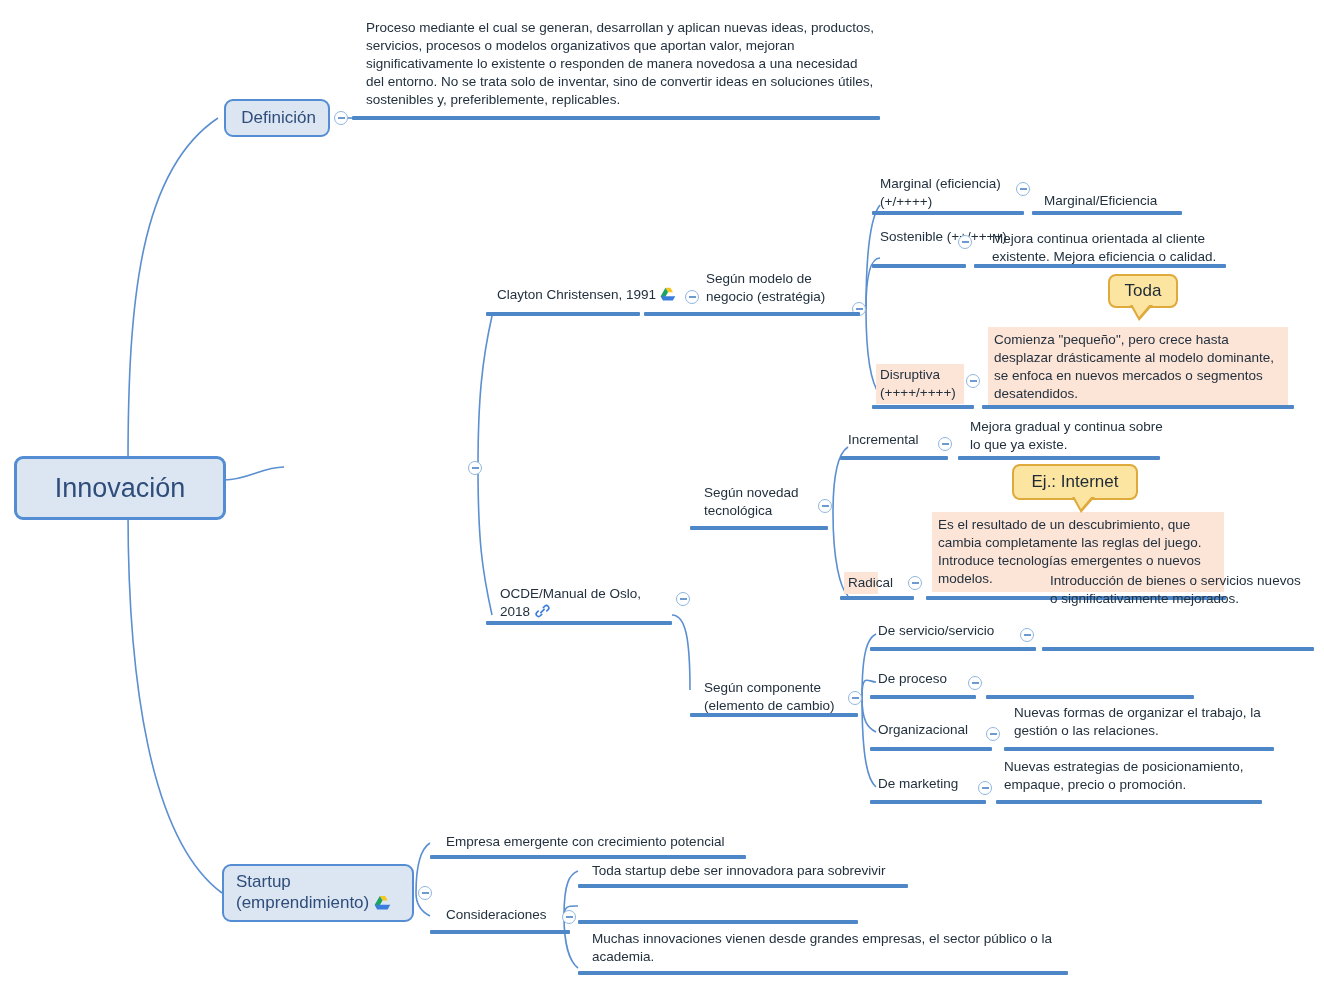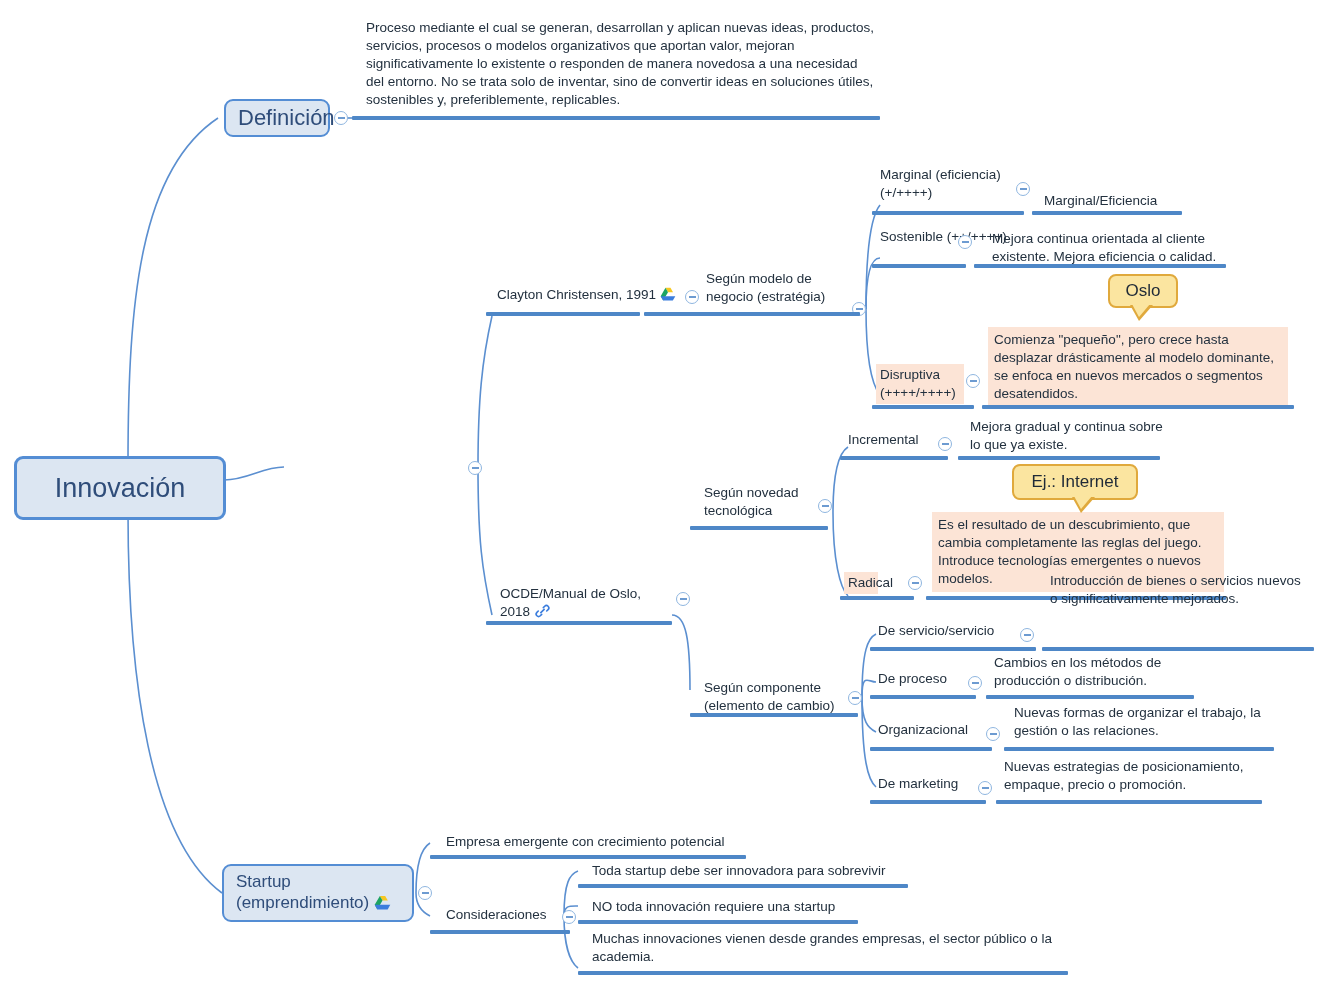--- a/index.html
+++ b/index.html
@@ -97,21 +97,21 @@
 
       <path d="M340,118 L352,118"></path>
     </g>
   </svg>
 
   <div class="boxnode" style="left:14px;top:456px;width:212px;height:64px;">
     <span class="label" style="font-size:27px;text-align:center;">Innovación</span>
   </div>
 
   <div class="boxnode thin" style="left:224px;top:99px;width:106px;height:38px;">
-    <span class="label" style="font-size:22px;text-align:right;">Definición</span>
+    <span class="label" style="font-size:17px;text-align:right;">Definición</span>
   </div>
   <div class="collapse" style="left:334px;top:111px;"></div>
   <div class="bar" style="left:352px;top:116px;width:528px;"></div>
   <div class="topic" style="left:366px;top:19px;width:510px;">
     <span class="txt" style="font-size:13.5px;">Proceso mediante el cual se generan, desarrollan y aplican nuevas ideas, productos, servicios, procesos o modelos organizativos que aportan valor, mejoran significativamente lo existente o responden de manera novedosa a una necesidad del entorno. No se trata solo de inventar, sino de convertir ideas en soluciones útiles, sostenibles y, preferiblemente, replicables.</span>
   </div>
 
   <div class="collapse" style="left:468px;top:461px;"></div>
 
   <div class="topic" style="left:497px;top:286px;width:200px;">
@@ -127,21 +127,21 @@
   </div>
   <div class="collapse" style="left:685px;top:290px;"></div>
   <div class="bar" style="left:486px;top:312px;width:154px;"></div>
 
   <div class="topic" style="left:706px;top:270px;width:150px;">
     <span class="txt" style="font-size:13.5px;">Según modelo de negocio (estratégia)</span>
   </div>
   <div class="collapse" style="left:852px;top:302px;"></div>
   <div class="bar" style="left:644px;top:312px;width:216px;"></div>
 
-  <div class="topic" style="left:880px;top:166px;width:140px;">
+  <div class="topic" style="left:880px;top:175px;width:140px;">
     <span class="txt" style="font-size:13.5px;">Marginal (eficiencia) (+/++++)</span>
   </div>
   <div class="collapse" style="left:1016px;top:182px;"></div>
   <div class="bar" style="left:872px;top:211px;width:152px;"></div>
   <div class="topic" style="left:1044px;top:192px;width:200px;">
     <span class="txt" style="font-size:13.5px;">Marginal/Eficiencia</span>
   </div>
   <div class="bar" style="left:1032px;top:211px;width:150px;"></div>
 
   <div class="topic" style="left:880px;top:228px;width:130px;">
@@ -158,21 +158,21 @@
     <span class="txt" style="font-size:13.5px;">Disruptiva (++++/++++)</span>
   </div>
   <div class="collapse" style="left:966px;top:374px;"></div>
   <div class="bar" style="left:872px;top:405px;width:102px;"></div>
   <div class="topic hl" style="left:988px;top:327px;width:300px;padding:4px 6px;">
     <span class="txt" style="font-size:13.5px;">Comienza "pequeño", pero crece hasta desplazar drásticamente al modelo dominante, se enfoca en nuevos mercados o segmentos desatendidos.</span>
   </div>
   <div class="bar" style="left:982px;top:405px;width:312px;"></div>
 
   <div class="callout" style="left:1108px;top:274px;width:70px;height:34px;font-size:17px;">
-    <span>Oslo</span>
+    <span>Toda</span>
     <span class="ctail" style="left:20px;"></span>
     <span class="ctail-in" style="left:22px;"></span>
   </div>
 
   <div class="topic" style="left:500px;top:585px;width:170px;">
     <span class="txt" style="font-size:13.5px;">
       <span>OCDE/Manual de Oslo, 2018</span>
       <svg class="linkicon" viewBox="0 0 24 24" fill="none" stroke="#3b7ddd" stroke-width="2.4" stroke-linecap="round">
         <path d="M9.5 14.5 L14.5 9.5"></path>
         <path d="M13.2 6.9 L15.3 4.8 a3.6 3.6 0 0 1 5.1 5.1 L18.3 12"></path>
@@ -229,23 +229,20 @@
   <div class="topic" style="left:1050px;top:572px;width:260px;">
     <span class="txt" style="font-size:13.5px;">Introducción de bienes o servicios nuevos o significativamente mejorados.</span>
   </div>
   <div class="bar" style="left:1042px;top:647px;width:272px;"></div>
 
   <div class="topic" style="left:878px;top:670px;width:92px;">
     <span class="txt" style="font-size:13.5px;">De proceso</span>
   </div>
   <div class="collapse" style="left:968px;top:676px;"></div>
   <div class="bar" style="left:870px;top:695px;width:106px;"></div>
-  <div class="topic" style="left:994px;top:654px;width:200px;">
-    <span class="txt" style="font-size:13.5px;">Cambios en los métodos de producción o distribución.</span>
-  </div>
   <div class="bar" style="left:986px;top:695px;width:208px;"></div>
 
   <div class="topic" style="left:878px;top:721px;width:108px;">
     <span class="txt" style="font-size:13.5px;">Organizacional</span>
   </div>
   <div class="collapse" style="left:986px;top:727px;"></div>
   <div class="bar" style="left:870px;top:747px;width:122px;"></div>
   <div class="topic" style="left:1014px;top:704px;width:250px;">
     <span class="txt" style="font-size:13.5px;">Nuevas formas de organizar el trabajo, la gestión o las relaciones.</span>
   </div>
@@ -282,23 +279,20 @@
     <span class="txt" style="font-size:13.5px;">Consideraciones</span>
   </div>
   <div class="collapse" style="left:562px;top:910px;"></div>
   <div class="bar" style="left:430px;top:930px;width:140px;"></div>
 
   <div class="topic" style="left:592px;top:862px;width:340px;">
     <span class="txt" style="font-size:13.5px;">Toda startup debe ser innovadora para sobrevivir</span>
   </div>
   <div class="bar" style="left:578px;top:884px;width:330px;"></div>
 
-  <div class="topic" style="left:592px;top:898px;width:320px;">
-    <span class="txt" style="font-size:13.5px;">NO toda innovación requiere una startup</span>
-  </div>
   <div class="bar" style="left:578px;top:920px;width:280px;"></div>
 
   <div class="topic" style="left:592px;top:930px;width:462px;">
     <span class="txt" style="font-size:13.5px;">Muchas innovaciones vienen desde grandes empresas, el sector público o la academia.</span>
   </div>
   <div class="bar" style="left:578px;top:971px;width:490px;"></div>
 
 </div>
 
 </body></html>

